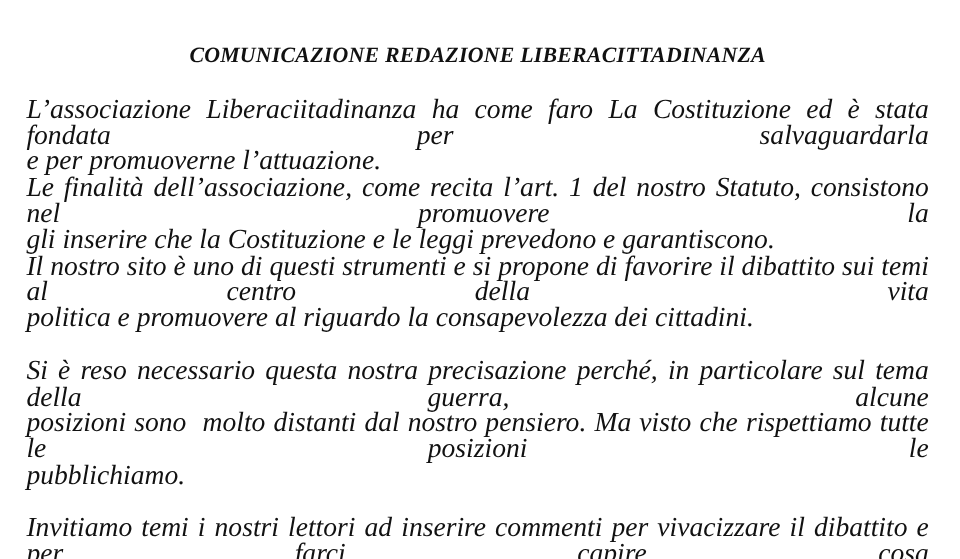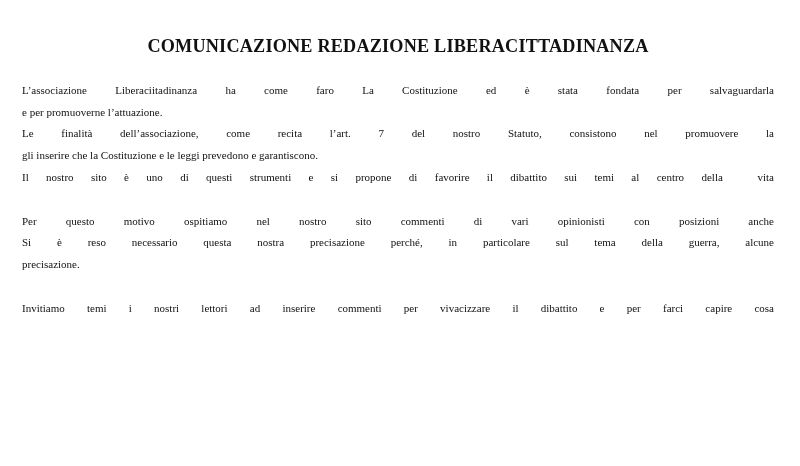--- a/index.html
+++ b/index.html
@@ -10,64 +10,66 @@
   .page {
     position: relative;
     width: 800px;
     height: 466px;
     box-sizing: border-box;
     background: #ffffff;
     color: #111111;
     font-family: "Liberation Serif", "DejaVu Serif", serif;
     padding: 36px 26px 0 22px;
     overflow: hidden;
+    font-style: italic;
   }
   .title {
     margin: 0 0 22px 0;
     font-size: 18.2px;
     line-height: 21.8px;
     font-weight: bold;
     text-align: center;
     letter-spacing: 0.2px;
     white-space: nowrap;
   }
   .doc-body {
     font-size: 17.2px;
   }
   .paragraph {
     margin: 0 0 21.8px 0;
   }
   .line {
-    font-size: 11px;
+    font-size: 23px;
     line-height: 21.8px;
     text-align: justify;
     text-align-last: justify;
     -moz-text-align-last: justify;
   }
   .line.last {
     text-align: left;
     text-align-last: left;
     -moz-text-align-last: left;
   }
 </style>
 </head>
 <body>
 
 <div class="page">
   <h1 class="title">COMUNICAZIONE REDAZIONE LIBERACITTADINANZA</h1>
   <div class="doc-body">
       <div class="paragraph">
         <div class="line">L’associazione Liberaciitadinanza ha come faro La Costituzione ed è stata fondata per salvaguardarla</div>
         <div class="line last">e per promuoverne l’attuazione.</div>
-        <div class="line">Le finalità dell’associazione, come recita l’art. 7 del nostro Statuto, consistono nel promuovere la</div>
+        <div class="line">Le finalità dell’associazione, come recita l’art. 1 del nostro Statuto, consistono nel promuovere la</div>
         <div class="line last">gli inserire che la Costituzione e le leggi prevedono e garantiscono.</div>
         <div class="line">Il nostro sito è uno di questi strumenti e si propone di favorire il dibattito sui temi al centro della&nbsp; vita</div>
+        <div class="line last">politica e promuovere al riguardo la consapevolezza dei cittadini.</div>
       </div>
       <div class="paragraph">
-        <div class="line">Per questo motivo ospitiamo nel nostro sito commenti di vari opinionisti con posizioni anche</div>
         <div class="line">Si è reso necessario questa nostra precisazione perché, in particolare sul tema della guerra, alcune</div>
-        <div class="line last">precisazione.</div>
+        <div class="line">posizioni sono&nbsp; molto distanti dal nostro pensiero. Ma visto che rispettiamo tutte le posizioni le</div>
+        <div class="line last">pubblichiamo.</div>
       </div>
       <div class="paragraph">
         <div class="line">Invitiamo temi i nostri lettori ad inserire commenti per vivacizzare il dibattito e per farci capire cosa</div>
       </div>
     </div>
 </div>
 
 </body></html>

